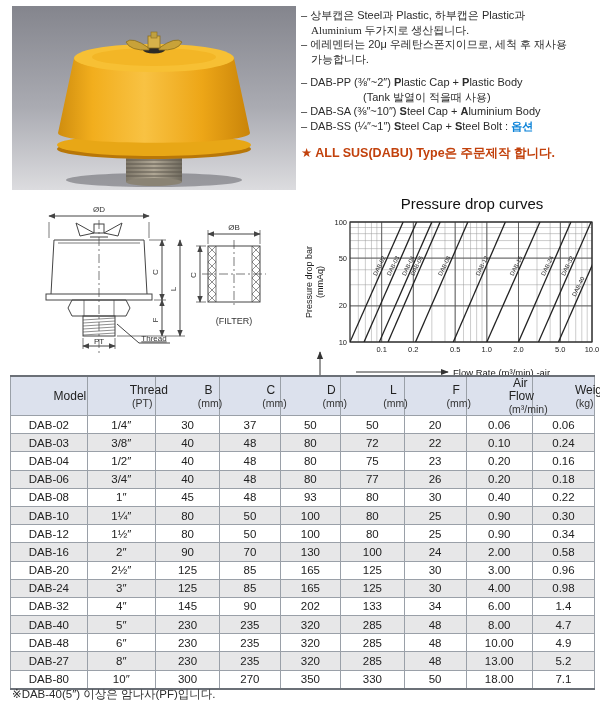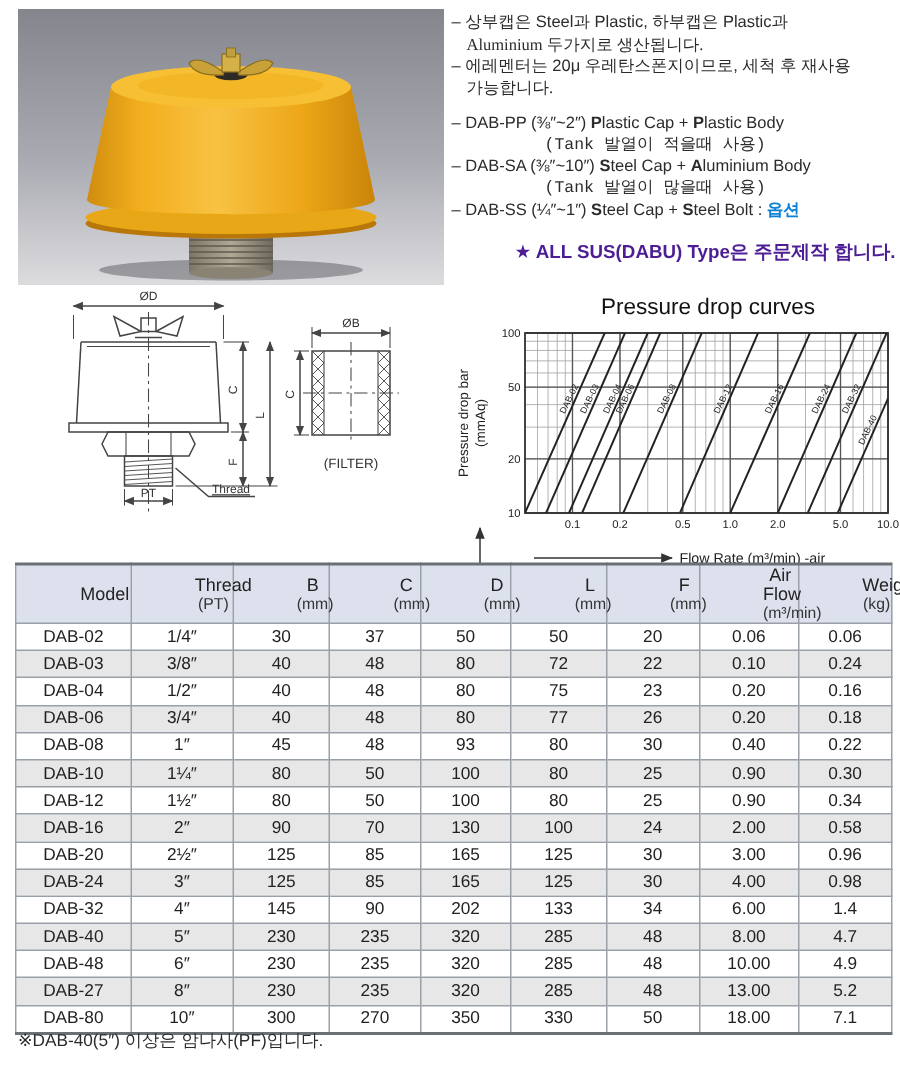--- a/index.html
+++ b/index.html
@@ -7,26 +7,26 @@
     width:600px;height:718px;position:relative;background:#ffffff;
     font-family:"Liberation Sans","DejaVu Sans",sans-serif;color:#222;
     overflow:hidden;
   }
   
   .photo{position:absolute;left:12px;top:6px;width:284px;height:184px;}
   
   .specs{position:absolute;left:301px;top:8px;width:296px;}
   .spec-line{font-size:11px;line-height:14.5px;color:#2b2b2b;white-space:nowrap;}
   .spec-line.ind1{padding-left:10px;font-family:Liberation Serif, serif;}
-  .spec-line.ind2{padding-left:62px;font-family:Liberation Mono, monospace;}
+  .spec-line.ind2{padding-left:62px;}
   .spec-line.gap{height:9px;}
-  .spec-line.star{font-size:12.5px;font-weight:bold;color:#4c1d95;margin-top:4px;letter-spacing:0px;text-align:right;}
+  .spec-line.star{font-size:12.5px;font-weight:bold;color:#c2410c;margin-top:4px;letter-spacing:0px;}
   .seg-b{font-weight:bold;}
   
-  .drawing{position:absolute;left:4px;top:184px;width:294px;height:198px;}
+  .drawing{position:absolute;left:4px;top:196px;width:294px;height:198px;}
   .drawing svg text{font-family:"Liberation Sans",sans-serif;}
   
   .chart{position:absolute;left:300px;top:192px;width:300px;height:202px;}
   
   .spec-table-wrap{position:absolute;left:10px;top:375px;width:585px;}
   table.spec{border-collapse:collapse;width:100%;table-layout:fixed;}
   table.spec th, table.spec td{
     border:1px solid #9aa0a8;text-align:center;vertical-align:middle;
     font-size:11.5px;color:#222;padding:0;
   }
@@ -98,21 +98,20 @@
 
 <div class="specs" id="specs">
     <div class="spec-line"><span>– 상부캡은 Steel과 Plastic, 하부캡은 Plastic과</span></div>
     <div class="spec-line ind1"><span>Aluminium 두가지로 생산됩니다.</span></div>
     <div class="spec-line"><span>– 에레멘터는 20μ 우레탄스폰지이므로, 세척 후 재사용</span></div>
     <div class="spec-line ind1"><span>가능합니다.</span></div>
     <div class="spec-line gap"></div>
     <div class="spec-line"><span>– DAB-PP (⅜″~2″) </span><span class="seg-b">P</span><span>lastic Cap + </span><span class="seg-b">P</span><span>lastic Body</span></div>
     <div class="spec-line ind2"><span>(Tank 발열이 적을때 사용)</span></div>
     <div class="spec-line"><span>– DAB-SA (⅜″~10″) </span><span class="seg-b">S</span><span>teel Cap + </span><span class="seg-b">A</span><span>luminium Body</span></div>
-    <div class="spec-line ind2"><span>(Tank 발열이 많을때 사용)</span></div>
     <div class="spec-line"><span>– DAB-SS (¼″~1″) </span><span class="seg-b">S</span><span>teel Cap + </span><span class="seg-b">S</span><span>teel Bolt : </span><span class="seg-b" style="color: rgb(11, 130, 216);">옵션</span></div>
     <div class="spec-line gap"></div>
     <div class="spec-line star"><span class="seg-b">★ ALL SUS(DABU) Type은 주문제작 합니다.</span></div>
   </div>
 
 <div class="drawing">
   <svg width="294" height="198" viewBox="0 0 294 198">
     <defs>
       <marker id="arr" viewBox="0 0 10 10" refX="9" refY="5" markerWidth="7" markerHeight="7" orient="auto-start-reverse">
         <path d="M0,1 L10,5 L0,9 Z" fill="#444"></path>

